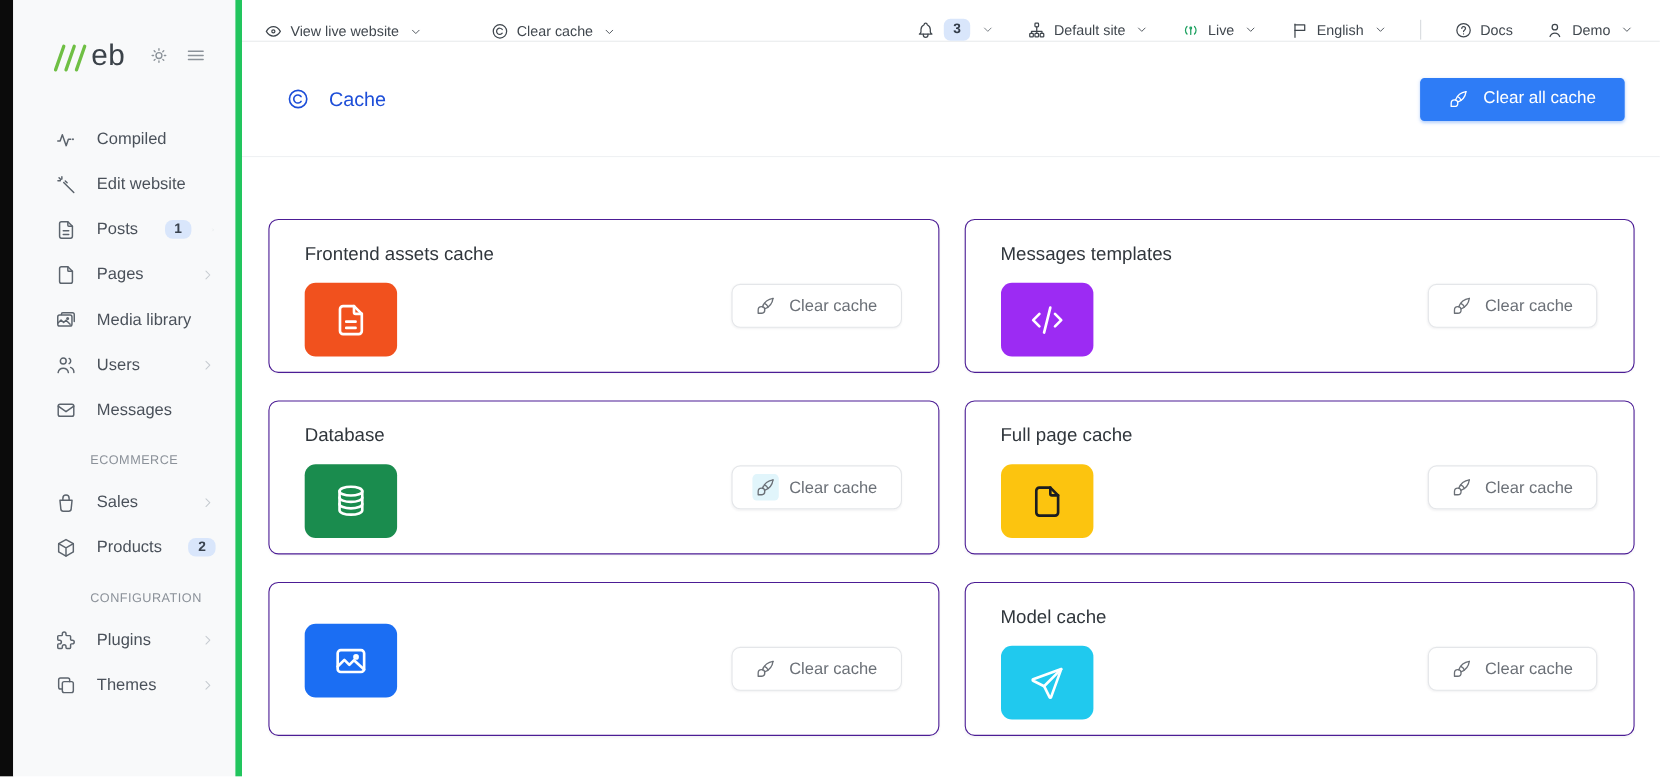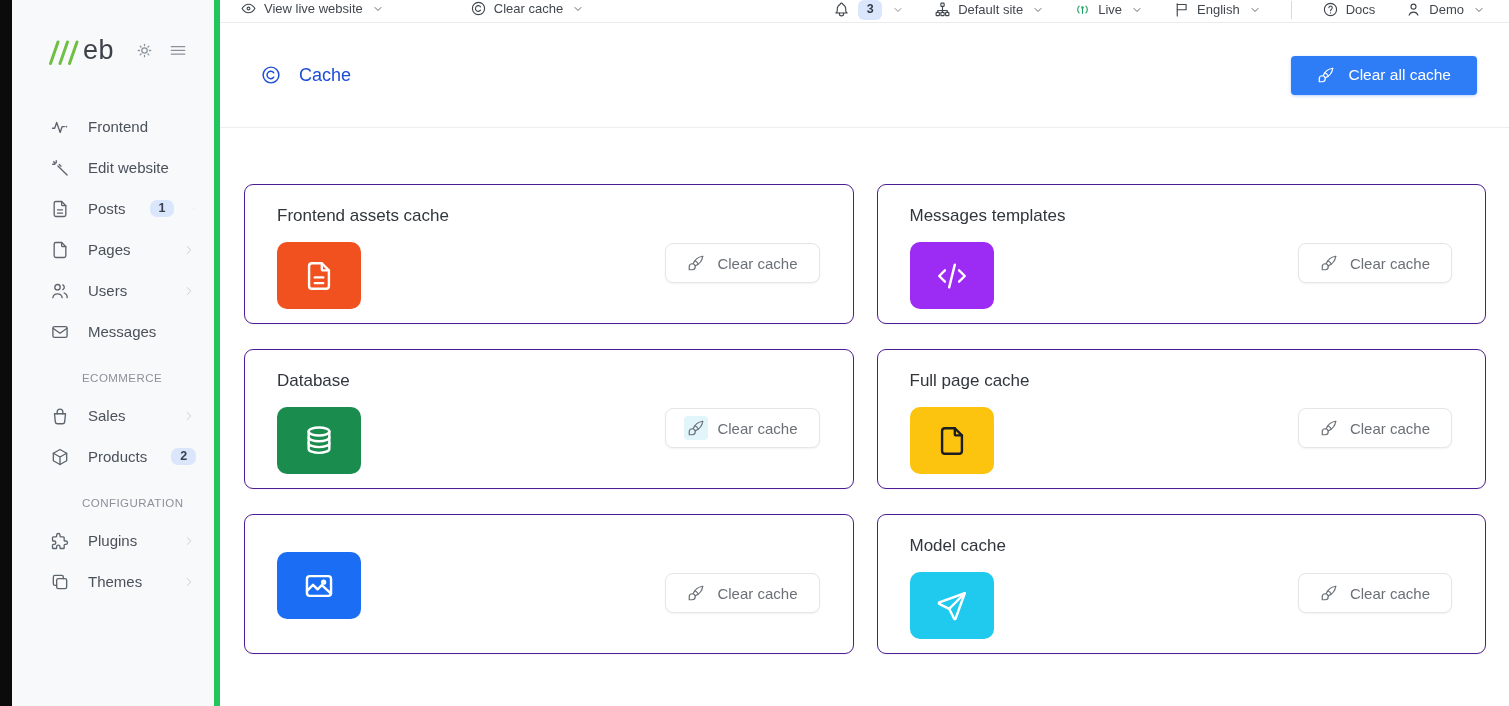--- a/index.html
+++ b/index.html
@@ -20,21 +20,21 @@
   .nav-ic { color:#5c646d; flex:none; }
   .nav-label { white-space:nowrap; }
   .badge { margin-left:6px; background:#d9e6fb; color:#39424e; font-size:12.5px; font-weight:bold; border-radius:7px; padding:2.5px 9px; line-height:1; }
   .chev { margin-left:auto; color:#c6cbd0; }
   .section-label { padding:20px 0 11px 30px; font-size:11.5px; color:#8b9199; letter-spacing:.45px;margin-left:40px; }
 
   
   .main { flex:1; display:flex; flex-direction:column; min-width:0; }
 
   
-  .topbar { height:23px; flex:none; border-bottom:1px solid #e9ebed; display:flex; align-items:flex-start; padding:0 24px 0 20px; font-size:13px; color:#40474e;gap:24px; }
+  .topbar { height:38px; flex:none; border-bottom:1px solid #e9ebed; display:flex; align-items:flex-end; padding:0 24px 0 20px; font-size:13px; color:#40474e; }
   .tb-item { display:flex; align-items:center; gap:7px; cursor:pointer; white-space:nowrap; }
   .tb-item .ic { color:#3f464d; }
   .tb-chev { color:#6a7178; margin-left:2px; }
   .tb-left2 { margin-left:62px; }
   .tb-right { margin-left:auto; display:flex; align-items:center; gap:30px; }
   .tb-divider { width:1px; height:18px; background:#d8dbde; }
   .bell-group { display:flex; align-items:center; gap:8px; cursor:pointer; }
   .bell-badge { background:#d9e6fb; color:#323c49; font-size:12.5px; font-weight:bold; border-radius:6px; padding:2px 8.5px; line-height:1.25; }
 
   
@@ -217,21 +217,21 @@
             <use href="#i-menu"></use>
           </svg>
       </div>
     </div>
 
     <nav class="nav">
       <div class="nav-item">
         <svg class="ic nav-ic" width="20" height="20">
             <use href="#i-activity"></use>
           </svg>
-        <span class="nav-label">Frontend</span>
+        <span class="nav-label">Compiled</span>
       </div>
       <div class="nav-item">
         <svg class="ic nav-ic" width="20" height="20">
             <use href="#i-wand"></use>
           </svg>
         <span class="nav-label">Edit website</span>
       </div>
       <div class="nav-item">
         <svg class="ic nav-ic" width="20" height="20">
             <use href="#i-file-text"></use>
@@ -243,20 +243,26 @@
           </svg>
       </div>
       <div class="nav-item">
         <svg class="ic nav-ic" width="20" height="20">
             <use href="#i-file"></use>
           </svg>
         <span class="nav-label">Pages</span>
         <svg class="ic chev" width="14" height="14">
             <use href="#i-chevron-right"></use>
           </svg>
+      </div>
+      <div class="nav-item">
+        <svg class="ic nav-ic" width="20" height="20">
+            <use href="#i-photos"></use>
+          </svg>
+        <span class="nav-label">Media library</span>
       </div>
       <div class="nav-item">
         <svg class="ic nav-ic" width="20" height="20">
             <use href="#i-users"></use>
           </svg>
         <span class="nav-label">Users</span>
         <svg class="ic chev" width="14" height="14">
             <use href="#i-chevron-right"></use>
           </svg>
       </div>

